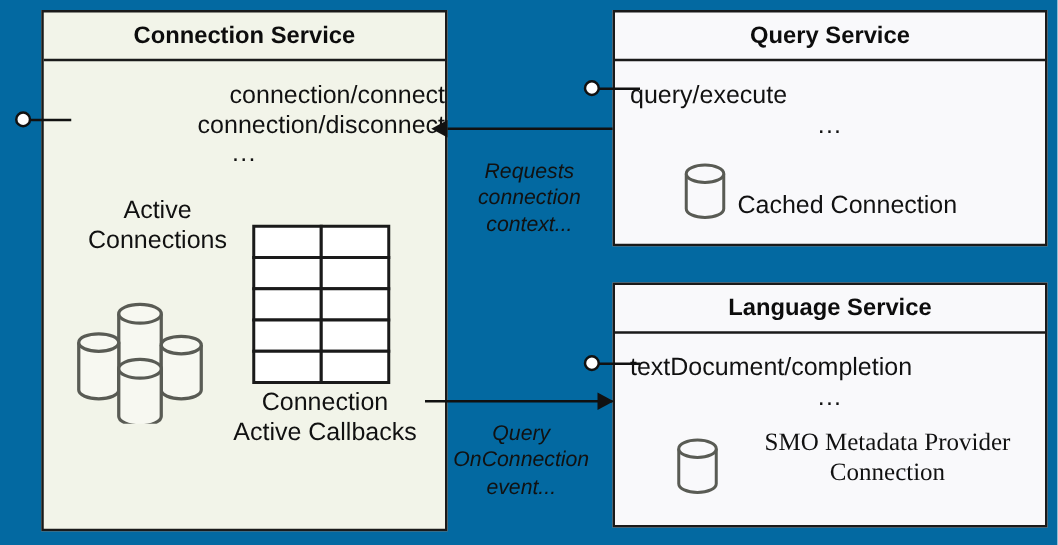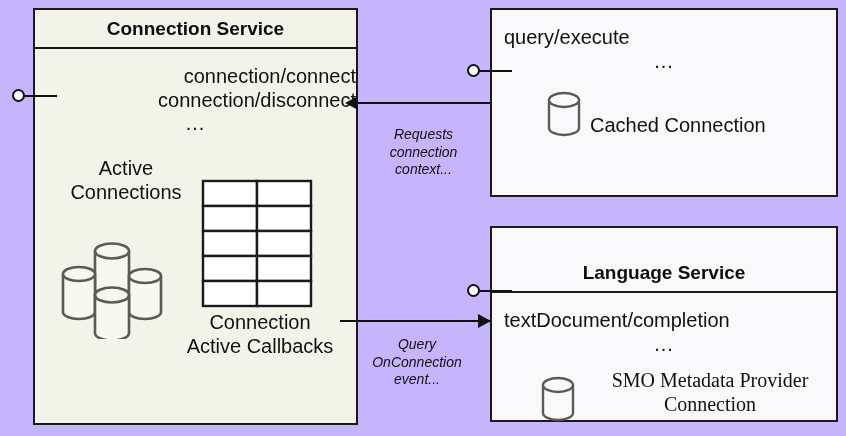--- a/index.html
+++ b/index.html
@@ -4,21 +4,21 @@
 <style>
   html, body {
     margin: 0;
     padding: 0;
     background: #ffffff;
   }
   #canvas {
     position: relative;
     width: 846px;
     height: 436px;
-    background: #c4b5fd;
+    background: #0369a1;
     font-family: "Liberation Sans", sans-serif;
     overflow: hidden;
   }
 
   
   .component {
     position: absolute;
     border: 2px solid #1a1a1a;
     box-sizing: border-box;
     display: flex;
@@ -116,21 +116,21 @@
   }
   .arrowhead.right {
     border-top: 7px solid transparent;
     border-bottom: 7px solid transparent;
     border-left: 13px solid #111111;
   }
 
   .edge-label {
     position: absolute;
     font-style: italic;
-    font-size: 14px;
+    font-size: 17px;
     line-height: 1.25;
     color: #111111;
     text-align: center;
   }
   .edge-label span { display: block; white-space: nowrap; }
 </style>
 </head>
 <body>
 
 <div id="canvas">
@@ -194,20 +194,21 @@
 
     </div>
   </div>
 
   <div class="lollipop" style="left:12px; top:88px; width:45px; height:16px;">
     <div class="stem" style="left:11px; width:34px;"></div>
     <div class="ball"></div>
   </div>
 
   <div class="component plain" style="left:490px; top:8px; width:348px; height:189px;">
+    <div class="comp-header" style="height:37px;">Query Service</div>
     <div class="comp-body">
 
       <div class="op-list right-box">
         <span class="op">query/execute</span>
         <span class="op ellipsis">...</span>
       </div>
 
       <div class="db-icon" style="left:54px; top:80px; width:36px; height:48px;">
         <svg width="36" height="48" viewBox="0 0 36 48" xmlns="http://www.w3.org/2000/svg">
           <g fill="#f9f9fb" stroke="#595b54" stroke-width="2.4">
@@ -223,21 +224,21 @@
 
     </div>
   </div>
 
   <div class="lollipop" style="left:467px; top:63px; width:45px; height:16px;">
     <div class="stem" style="left:11px; width:34px;"></div>
     <div class="ball"></div>
   </div>
 
   <div class="component plain" style="left:490px; top:226px; width:348px; height:196px;">
-    <div class="comp-header" style="height:37px;margin-top:26px;">Language Service</div>
+    <div class="comp-header" style="height:37px;">Language Service</div>
     <div class="comp-body">
 
       <div class="op-list right-box">
         <span class="op">textDocument/completion</span>
         <span class="op ellipsis">...</span>
       </div>
 
       <div class="db-icon" style="left:48px; top:82px; width:36px; height:48px;">
         <svg width="36" height="48" viewBox="0 0 36 48" xmlns="http://www.w3.org/2000/svg">
           <g fill="#f9f9fb" stroke="#595b54" stroke-width="2.4">

